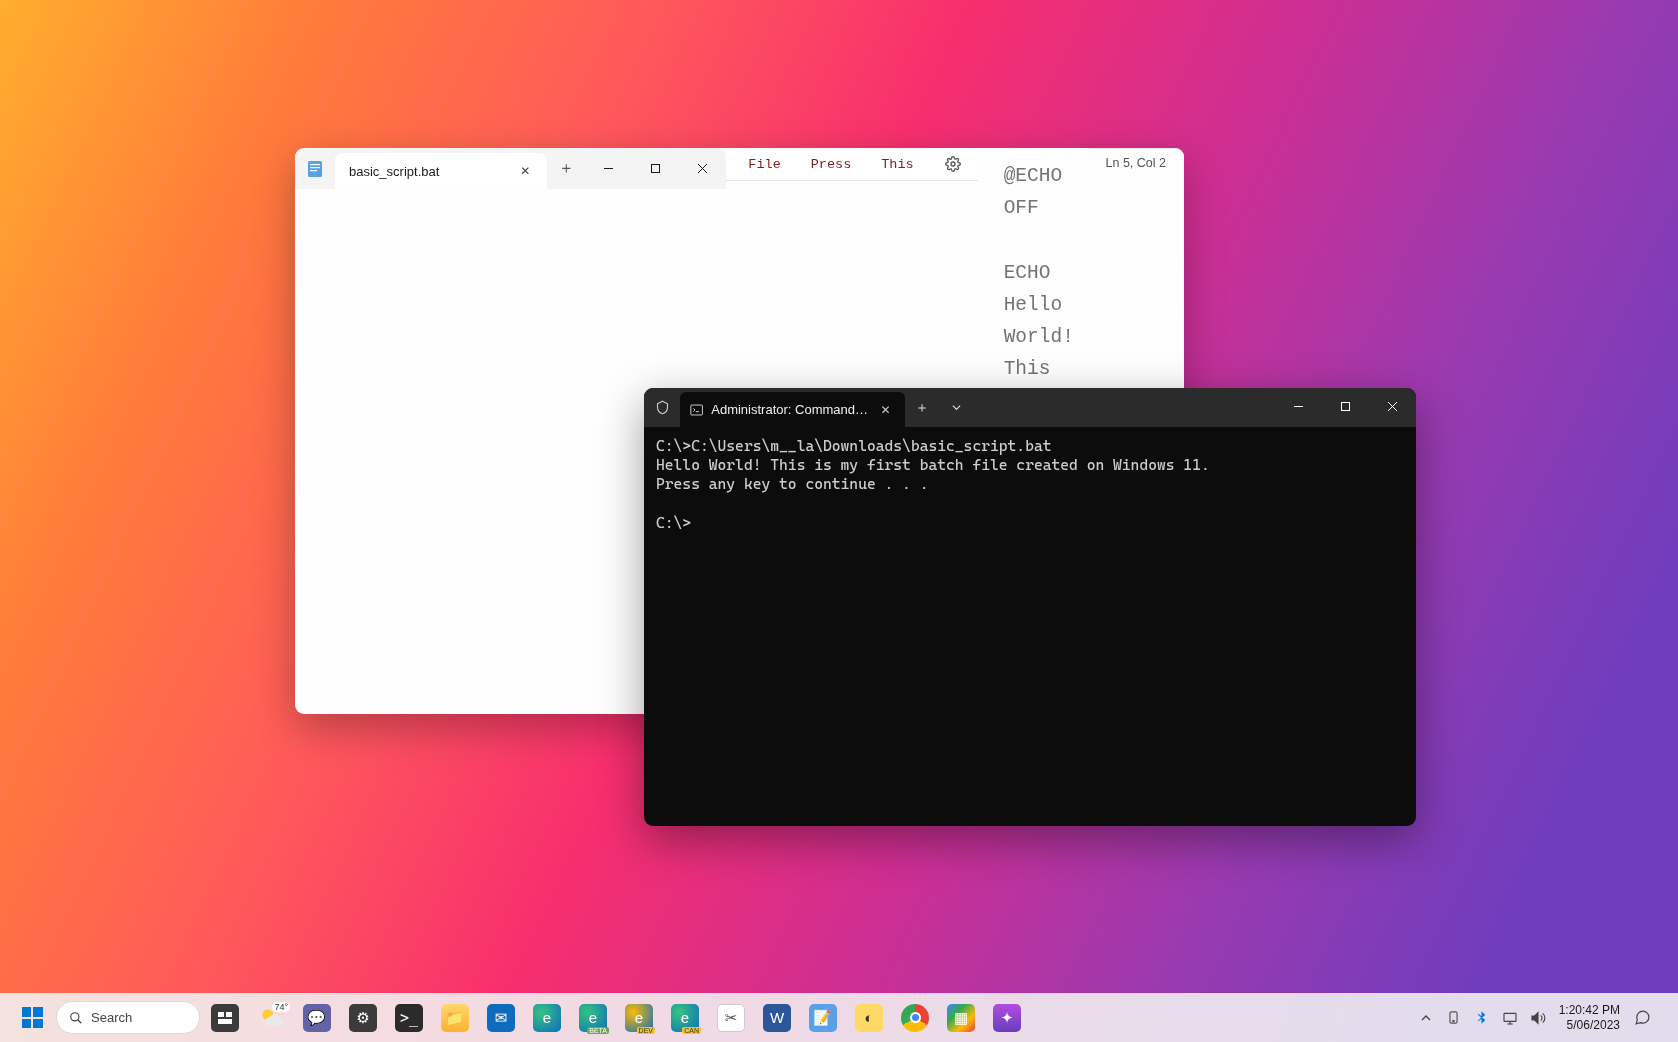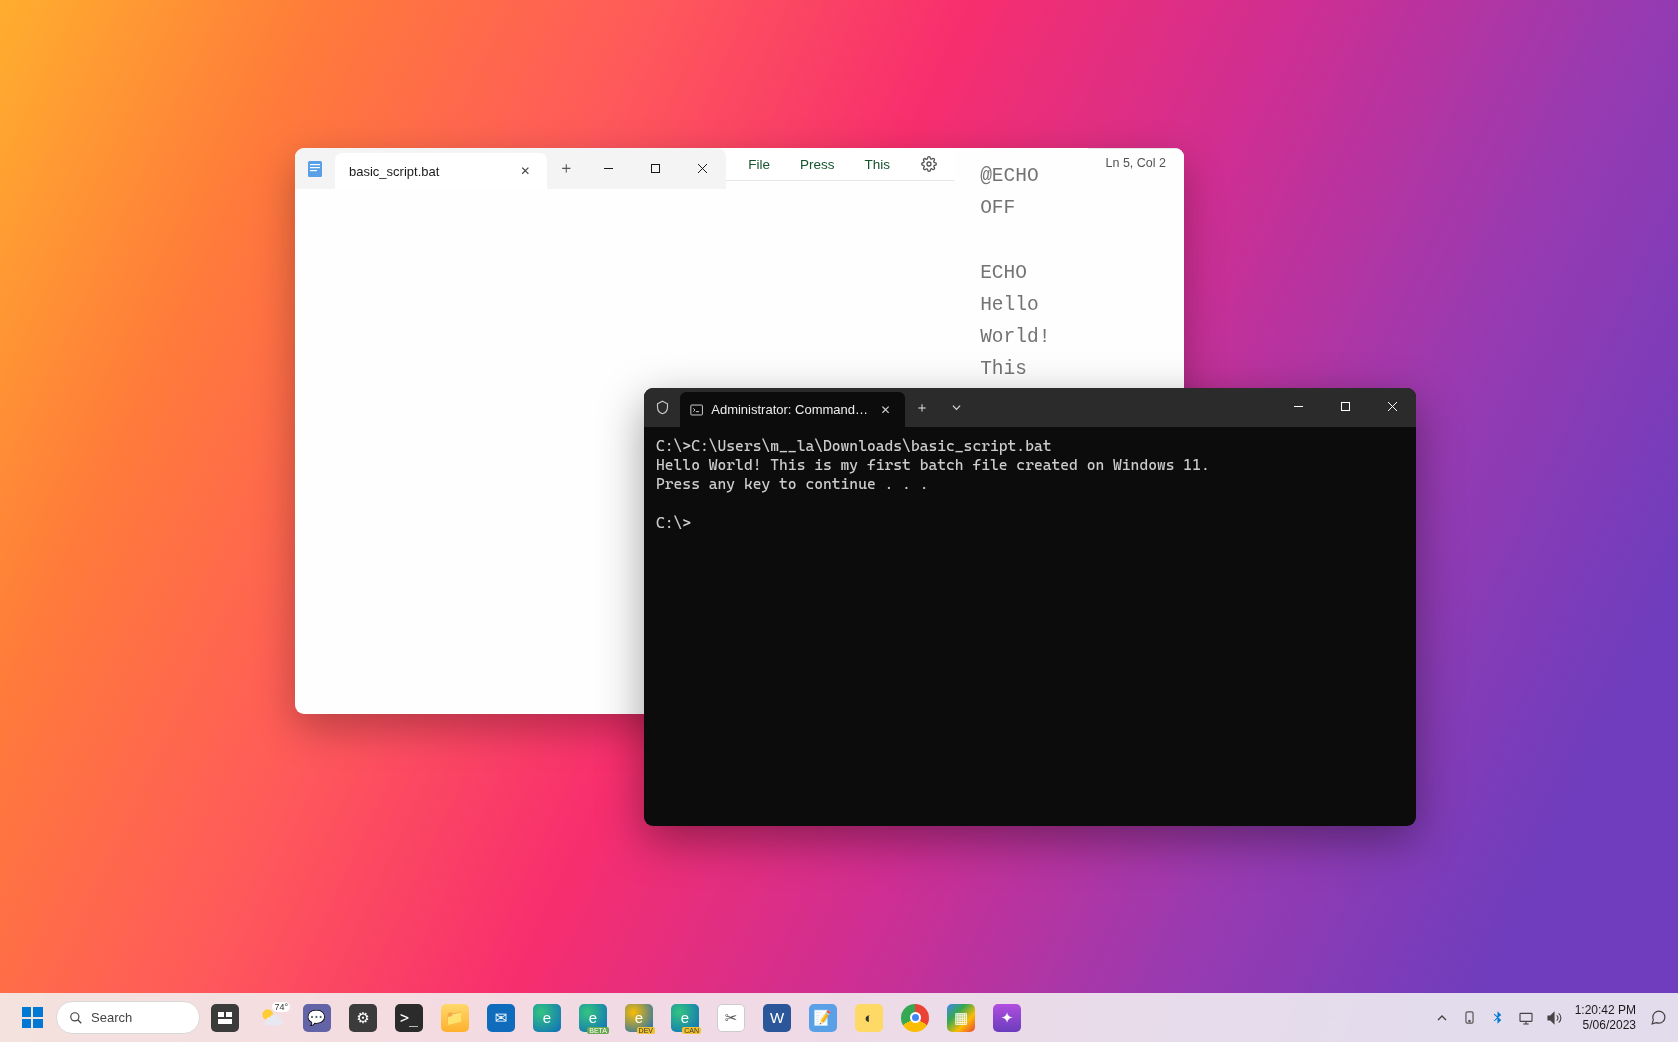--- a/index.html
+++ b/index.html
@@ -89,23 +89,24 @@
   background: #fff;
   display: flex;
   align-items: center;
   padding: 0 10px;
   border-bottom: 1px solid #e5e5e5;
   gap: 6px;
 }
 .np-menu-item {
   padding: 4px 12px;
   font-size: 13.5px;
-  color: #14532d;
+  color: #7f1d1d;
   cursor: pointer;
   border-radius: 4px;
+  font-family: Liberation Mono, monospace;
 }
 .np-menu-spacer { flex: 1; }
 .np-settings {
   width: 30px;
   height: 30px;
   display: flex;
   align-items: center;
   justify-content: center;
   color: #444;
   cursor: pointer;
@@ -275,21 +276,21 @@
   height: 28px;
   border-radius: 5px;
   display: flex;
   align-items: center;
   justify-content: center;
   font-size: 15px;
   color: #fff;
 }
 .tb-right {
   position: absolute;
-  right: 0;
+  right: 16px;
   display: flex;
   align-items: center;
   gap: 2px;
   padding-right: 6px;
 }
 .tb-tray-icon {
   width: 26px;
   height: 40px;
   display: flex;
   align-items: center;

